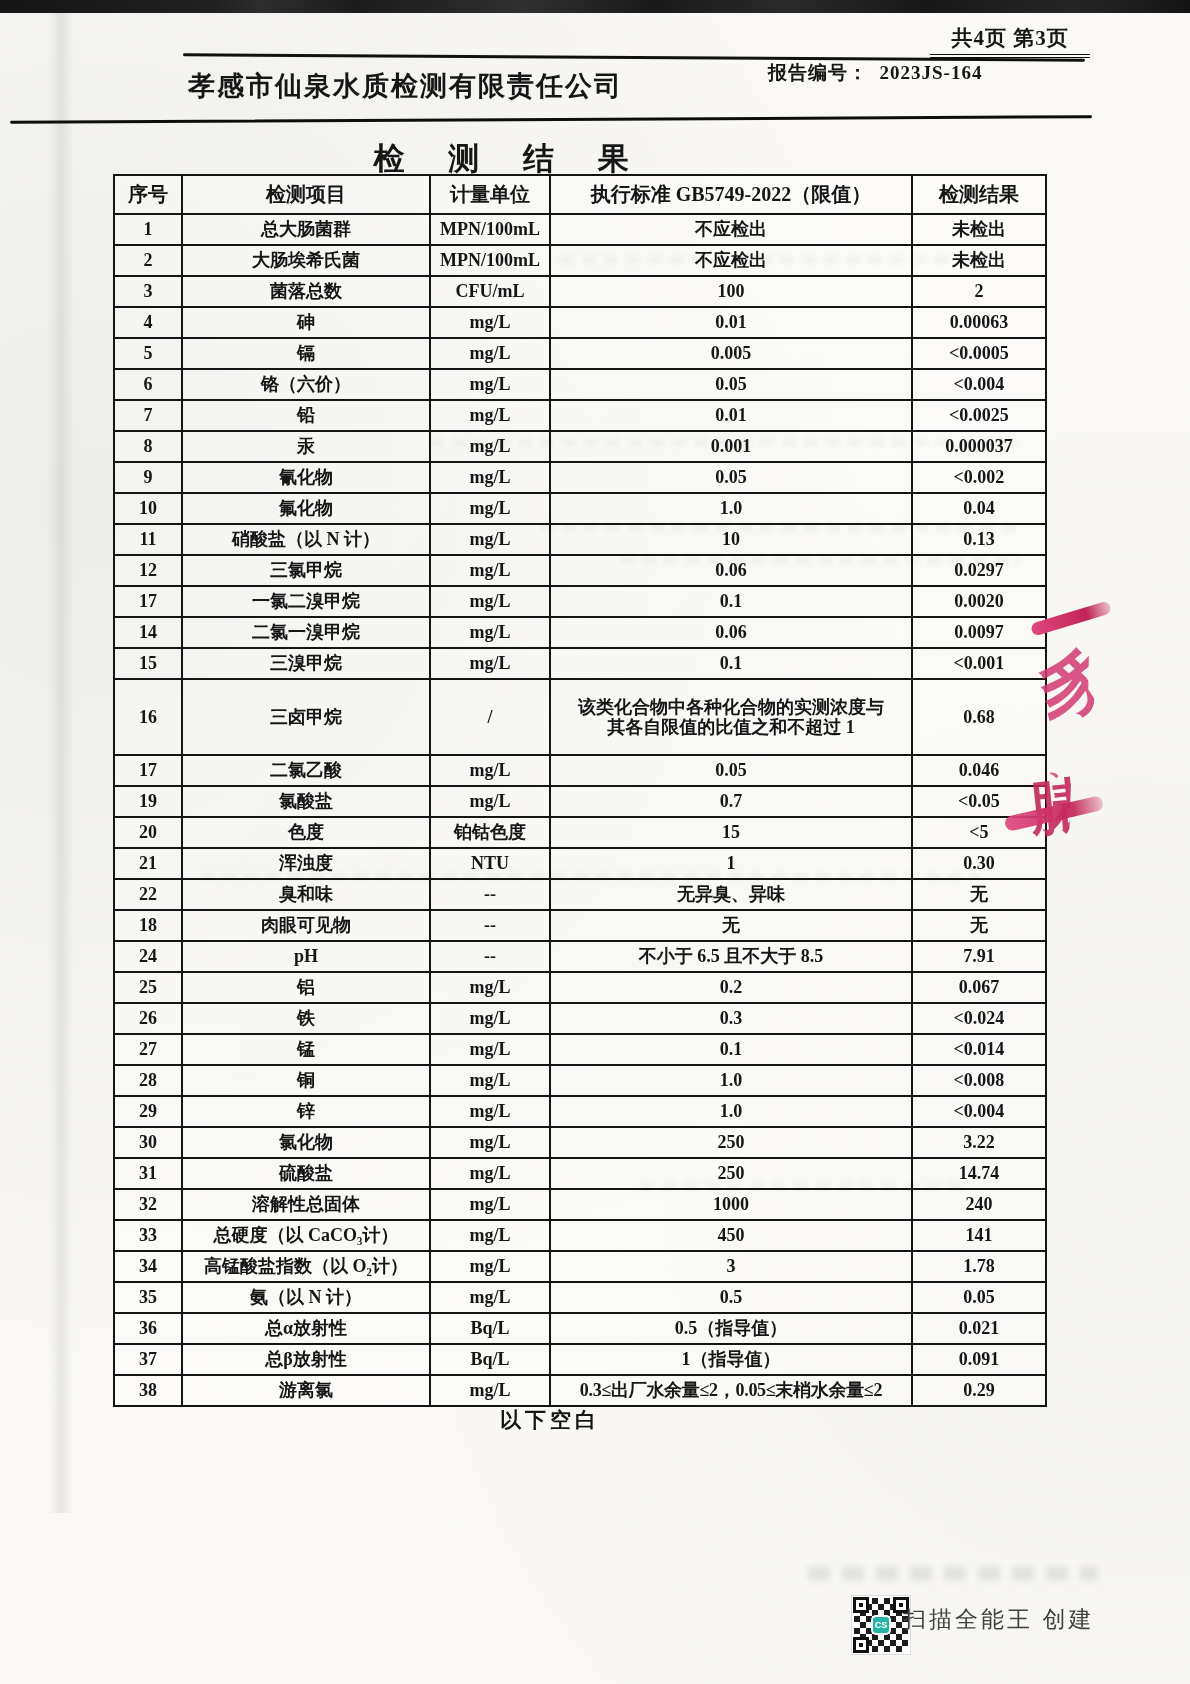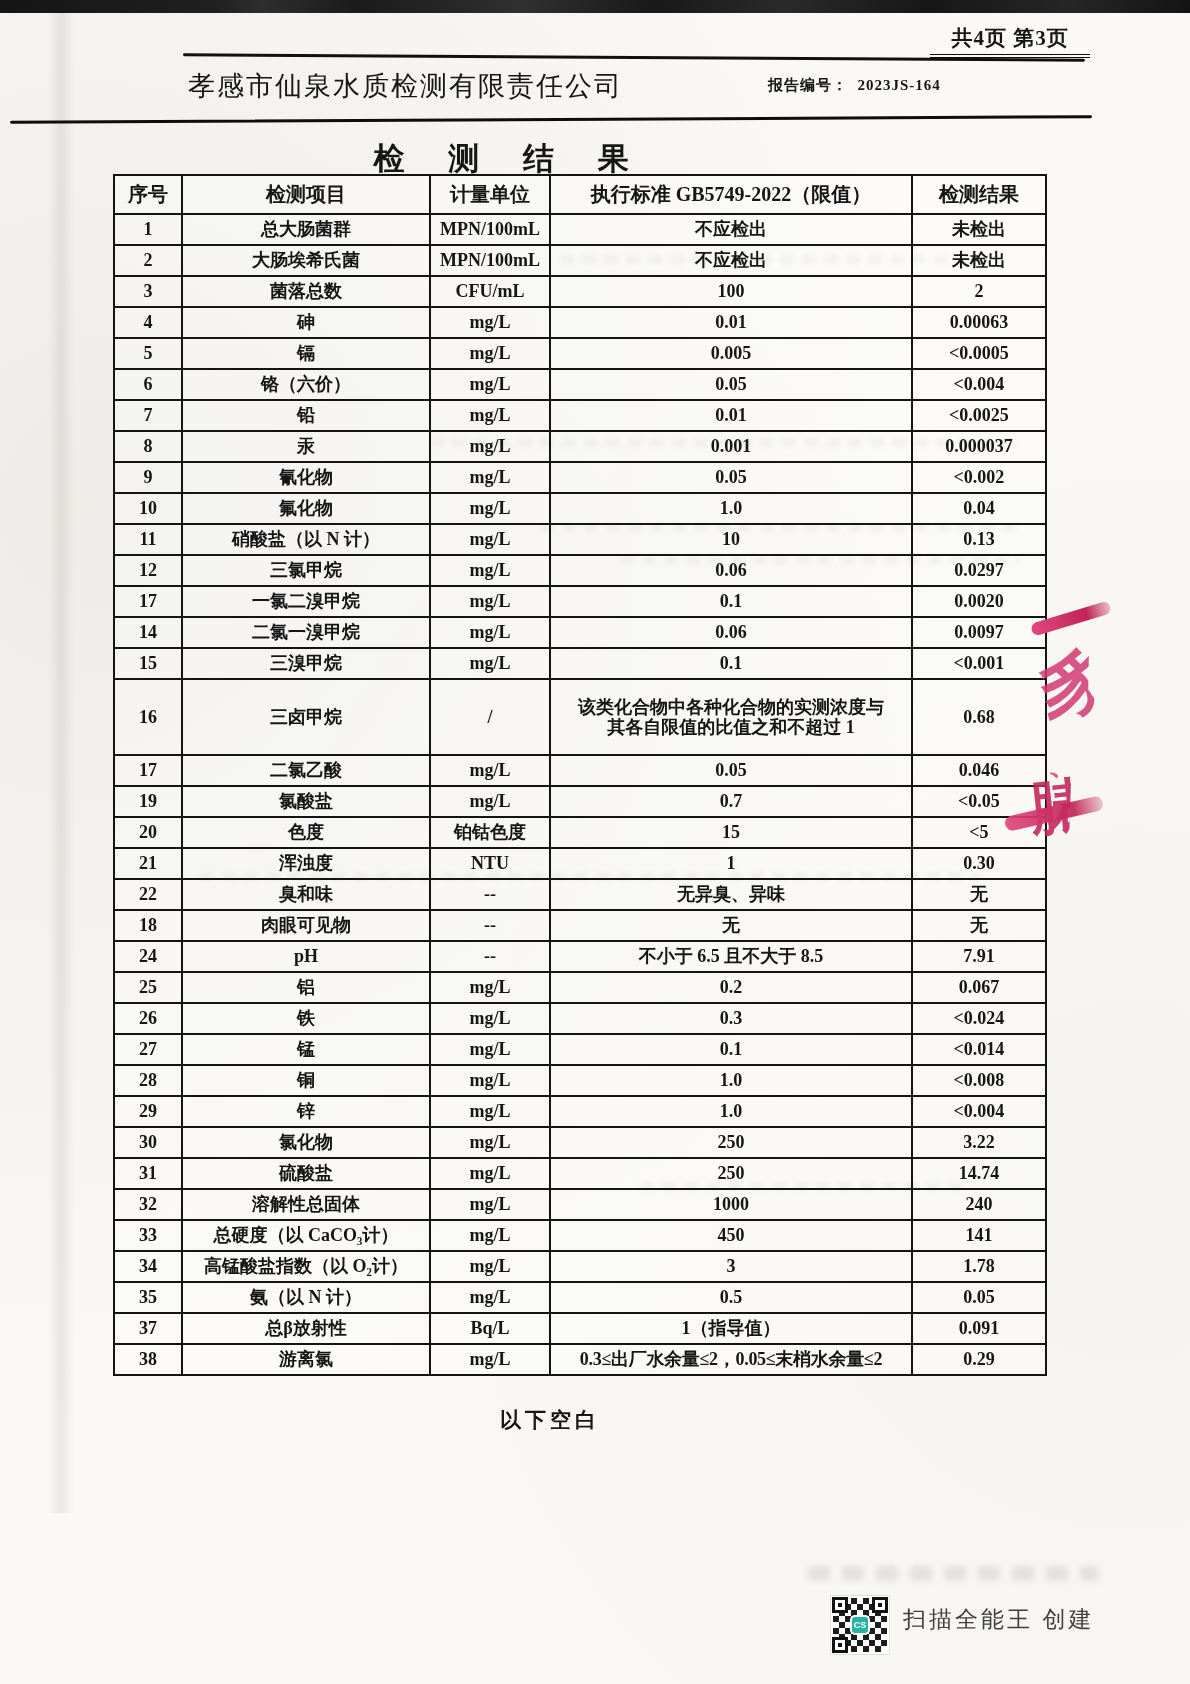--- a/index.html
+++ b/index.html
@@ -31,25 +31,25 @@
     position:absolute;left:930px;top:24px;width:160px;
     font-size:21px;font-weight:bold;text-align:center;
     border-bottom:4px double #111;padding-bottom:2px;letter-spacing:1px;
   }
   .rule-top{
     position:absolute;left:183px;top:56px;width:902px;height:2.6px;background:#101010;
     transform:rotate(.35deg);border-radius:2px;
   }
   .company-name{
     position:absolute;left:188px;top:68px;
-    font-size:27px;font-weight:normal;letter-spacing:2px;
+    font-size:27px;font-weight:bold;letter-spacing:2px;
     font-family:"Liberation Sans","DejaVu Sans",sans-serif;
   }
   .report-no{
-    position:absolute;left:768px;top:76px;font-size:15px;font-weight:bold;letter-spacing:1px;
+    position:absolute;left:768px;top:60px;font-size:19px;font-weight:bold;letter-spacing:1px;
   }
   .rule-header{
     position:absolute;left:10px;top:118px;width:1082px;height:3.2px;background:#0d0d0d;
     transform:rotate(-.3deg);border-radius:2px;
   }
   .page-title{
     position:absolute;left:0;top:138px;width:1002px;text-align:center;
     font-size:31px;font-weight:bold;letter-spacing:18px;text-indent:18px;
   }
   
@@ -85,21 +85,21 @@
   .fr2{left:1044px;top:742px;font-size:30px;transform:rotate(-20deg);opacity:.8;}
   .fr3{left:1030px;top:768px;font-size:58px;color:#c32a5c;transform:rotate(-6deg);opacity:.9;
        clip-path:polygon(0 0,78% 4%,60% 100%,0 92%);}
   
   .footer-ghost{
     position:absolute;left:808px;top:1566px;width:290px;height:15px;
     background:repeating-linear-gradient(90deg,#9a9a96 0 22px,transparent 22px 34px);
     opacity:.22;filter:blur(3px);
   }
   .qr{
-    position:absolute;left:831px;top:1596px;width:58px;height:58px;background:#fff;
+    position:absolute;left:852px;top:1596px;width:58px;height:58px;background:#fff;
     outline:1px solid #ddd;
   }
   .qr .modules{
     position:absolute;inset:2px;
     background:
       repeating-conic-gradient(#1c1c1c 0 25%, transparent 0 50%) 0 0/ 12px 12px;
   }
   .qr .eye{position:absolute;width:16px;height:16px;background:#fff;border:3px solid #111;box-sizing:border-box;}
   .qr .eye::after{content:"";position:absolute;left:3px;top:3px;width:4px;height:4px;background:#111;}
   .qr .eye.tl{left:1px;top:1px}.qr .eye.tr{right:1px;top:1px}.qr .eye.bl{left:1px;bottom:1px}
@@ -384,20 +384,27 @@
         <td data-name="result-cell">1.78</td>
       </tr>
       <tr data-name="table-row">
         <td data-name="row-number-cell">35</td>
         <td data-name="item-cell">氨（以 N 计）</td>
         <td data-name="unit-cell">mg/L</td>
         <td data-name="standard-cell">0.5</td>
         <td data-name="result-cell">0.05</td>
       </tr>
       <tr data-name="table-row">
+        <td data-name="row-number-cell">36</td>
+        <td data-name="item-cell">总α放射性</td>
+        <td data-name="unit-cell">Bq/L</td>
+        <td data-name="standard-cell">0.5（指导值）</td>
+        <td data-name="result-cell">0.021</td>
+      </tr>
+      <tr data-name="table-row">
         <td data-name="row-number-cell">37</td>
         <td data-name="item-cell">总β放射性</td>
         <td data-name="unit-cell">Bq/L</td>
         <td data-name="standard-cell">1（指导值）</td>
         <td data-name="result-cell">0.091</td>
       </tr>
       <tr data-name="table-row">
         <td data-name="row-number-cell">38</td>
         <td data-name="item-cell">游离氯</td>
         <td data-name="unit-cell">mg/L</td>

